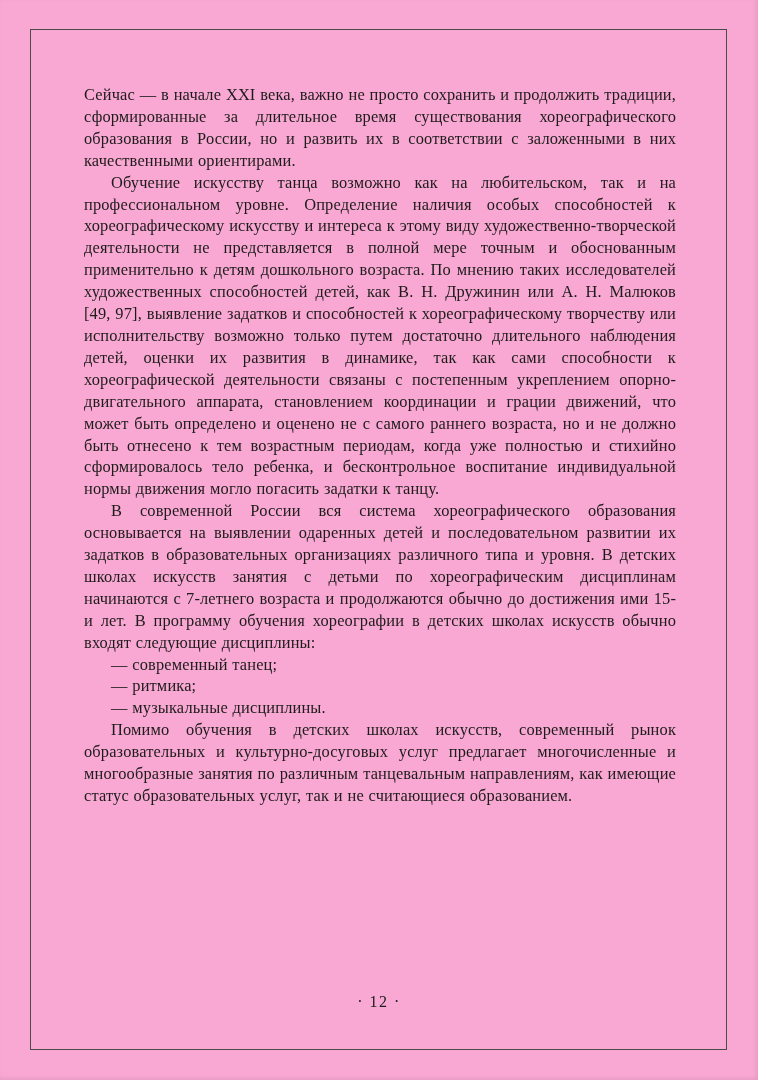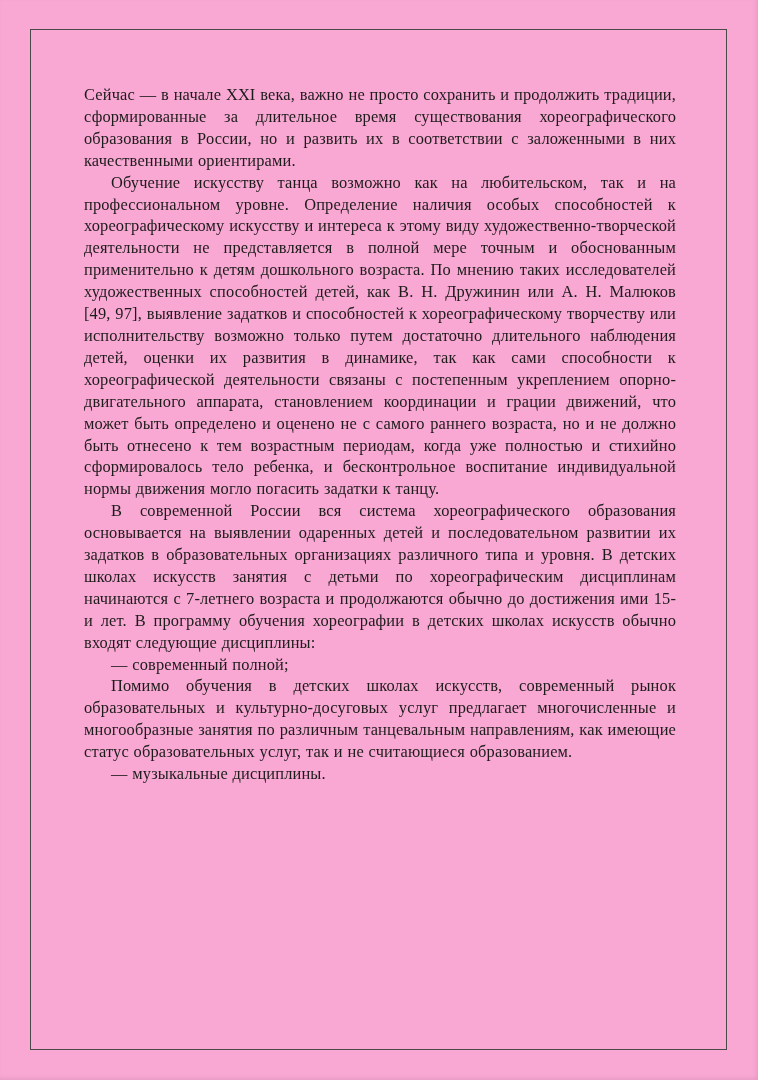--- a/index.html
+++ b/index.html
@@ -66,19 +66,21 @@
 <body>
 
 <div class="sheet">
   <div class="frame"></div>
 
   <div class="text-block">
     <p class="para no-indent">Сейчас — в начале XXI века, важно не просто сохранить и продолжить традиции, сформированные за длительное время существования хореографического образования в России, но и развить их в соответствии с заложенными в них качественными ориентирами.</p>
     <p class="para">Обучение искусству танца возможно как на любительском, так и на профессиональном уровне. Определение наличия особых способностей к хореографическому искусству и интереса к этому виду художественно-творческой деятельности не представляется в полной мере точным и обоснованным применительно к детям дошкольного возраста. По мнению таких исследователей художественных способностей детей, как В. Н. Дружинин или А. Н. Малюков [49, 97], выявление задатков и способностей к хореографическому творчеству или исполнительству возможно только путем достаточно длительного наблюдения детей, оценки их развития в динамике, так как сами способности к хореографической деятельности связаны с постепенным укреплением опорно-двигательного аппарата, становлением координации и грации движений, что может быть определено и оценено не с самого раннего возраста, но и не должно быть отнесено к тем возрастным периодам, когда уже полностью и стихийно сформировалось тело ребенка, и бесконтрольное воспитание индивидуальной нормы движения могло погасить задатки к танцу.</p>
     <p class="para">В современной России вся система хореографического образования основывается на выявлении одаренных детей и последовательном развитии их задатков в образовательных организациях различного типа и уровня. В детских школах искусств занятия с детьми по хореографическим дисциплинам начинаются с 7-летнего возраста и продолжаются обычно до достижения ими 15-и лет. В программу обучения хореографии в детских школах искусств обычно входят следующие дисциплины:</p>
 
-    <p class="para">— современный полной;</p>
+    <p class="para">— современный танец;</p>
+    <p class="para">— ритмика;</p>
+    <p class="para">— музыкальные дисциплины.</p>
+
     <p class="para">Помимо обучения в детских школах искусств, современный рынок образовательных и культурно-досуговых услуг предлагает многочисленные и многообразные занятия по различным танцевальным направлениям, как имеющие статус образовательных услуг, так и не считающиеся образованием.</p>
-
-    <p class="para">— музыкальные дисциплины.</p>
   </div>
 
+  <div class="page-number">· 12 ·</div>
 </div>
 
 </body></html>

